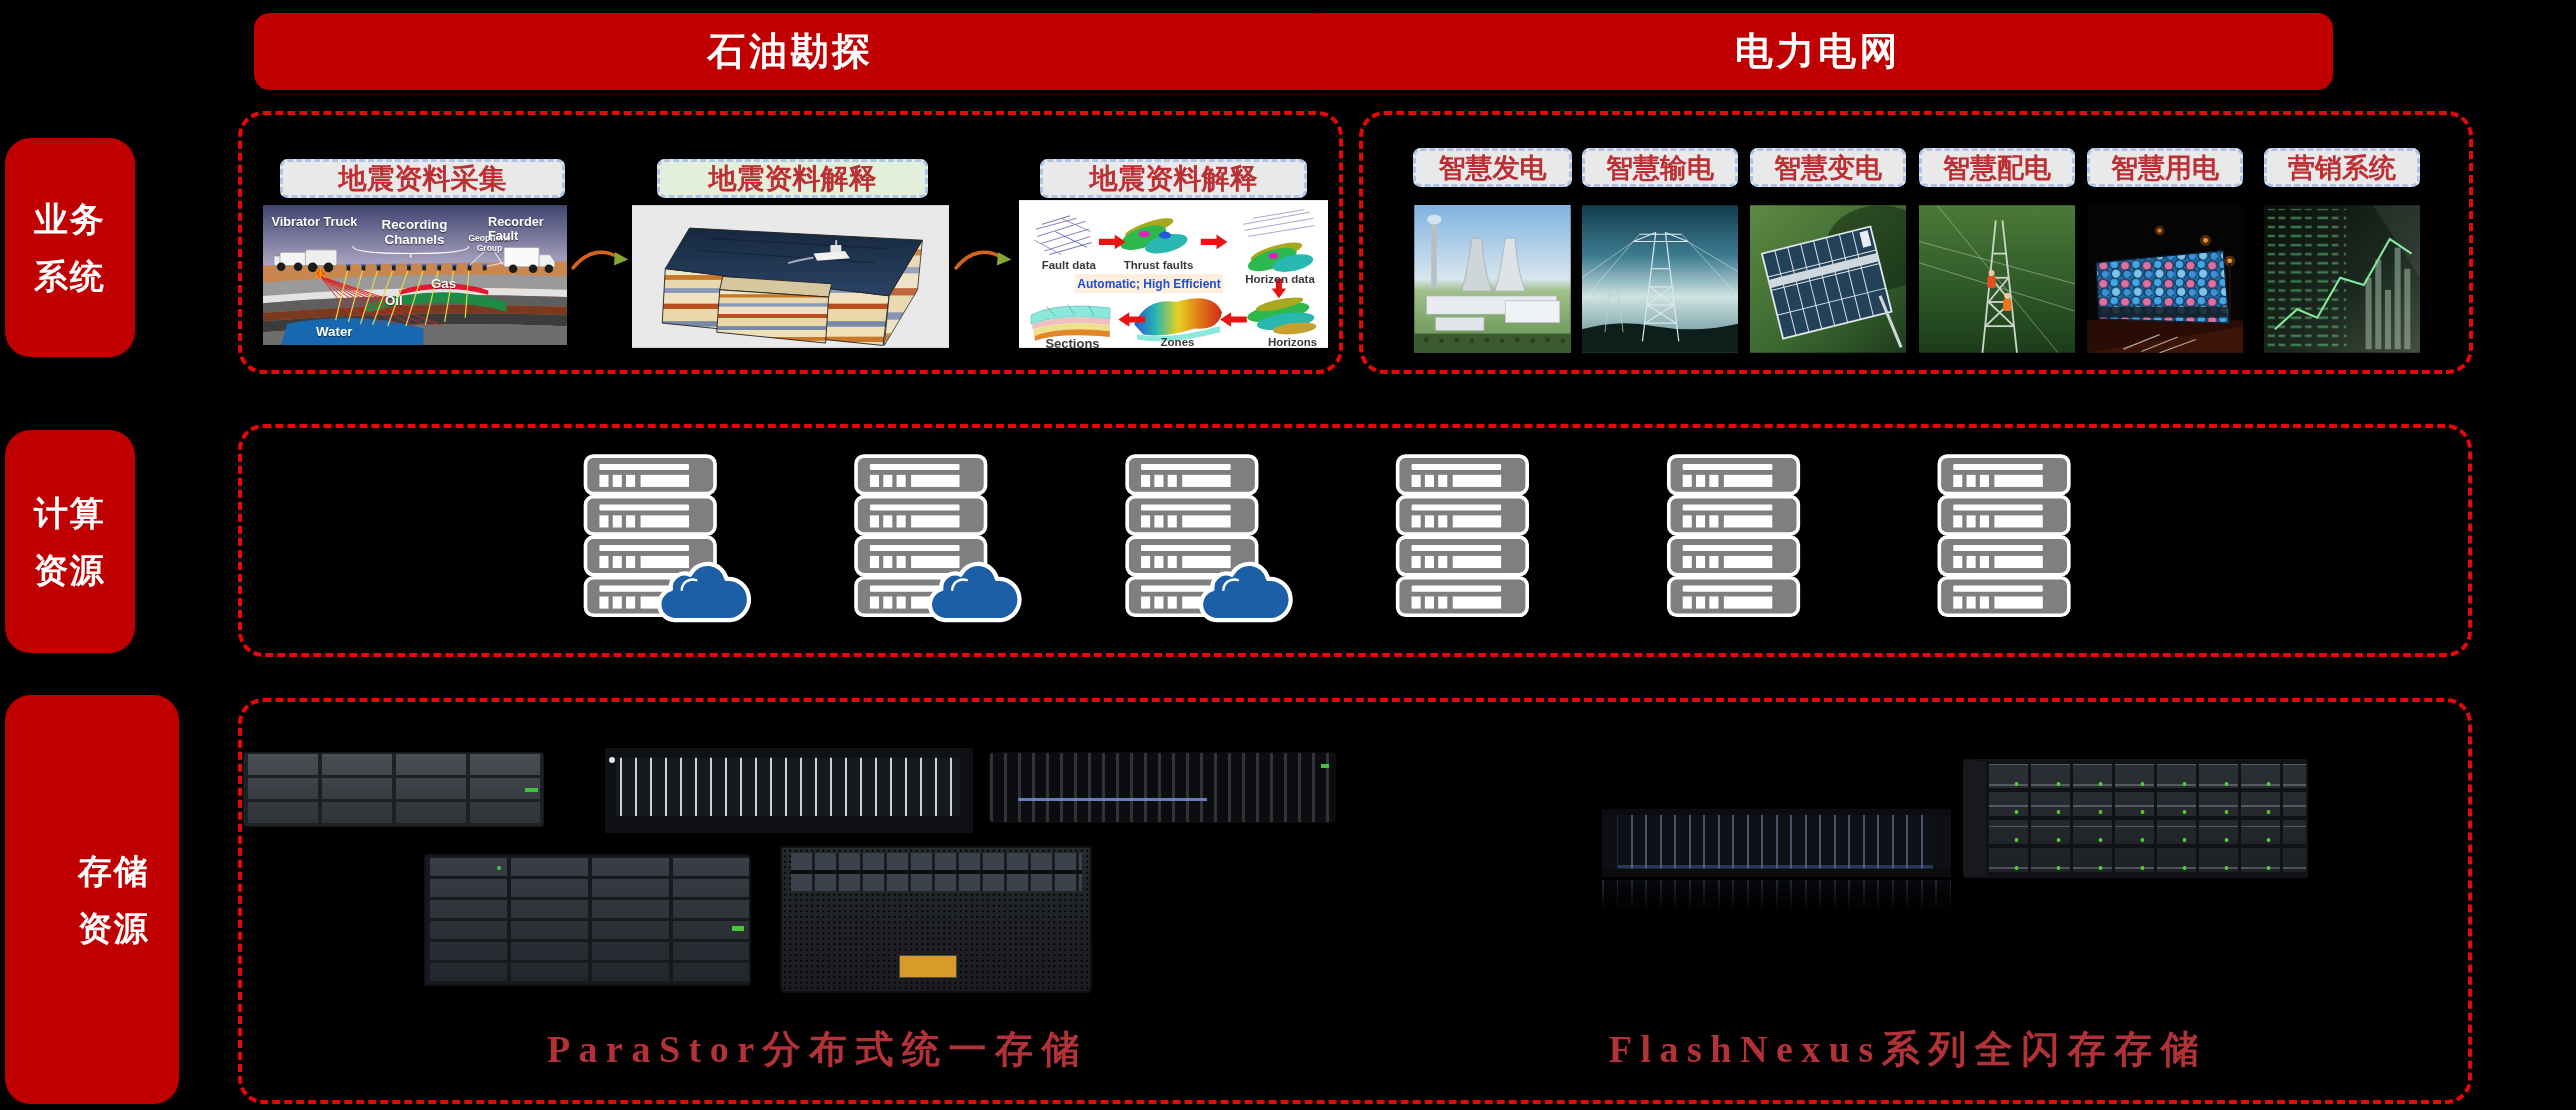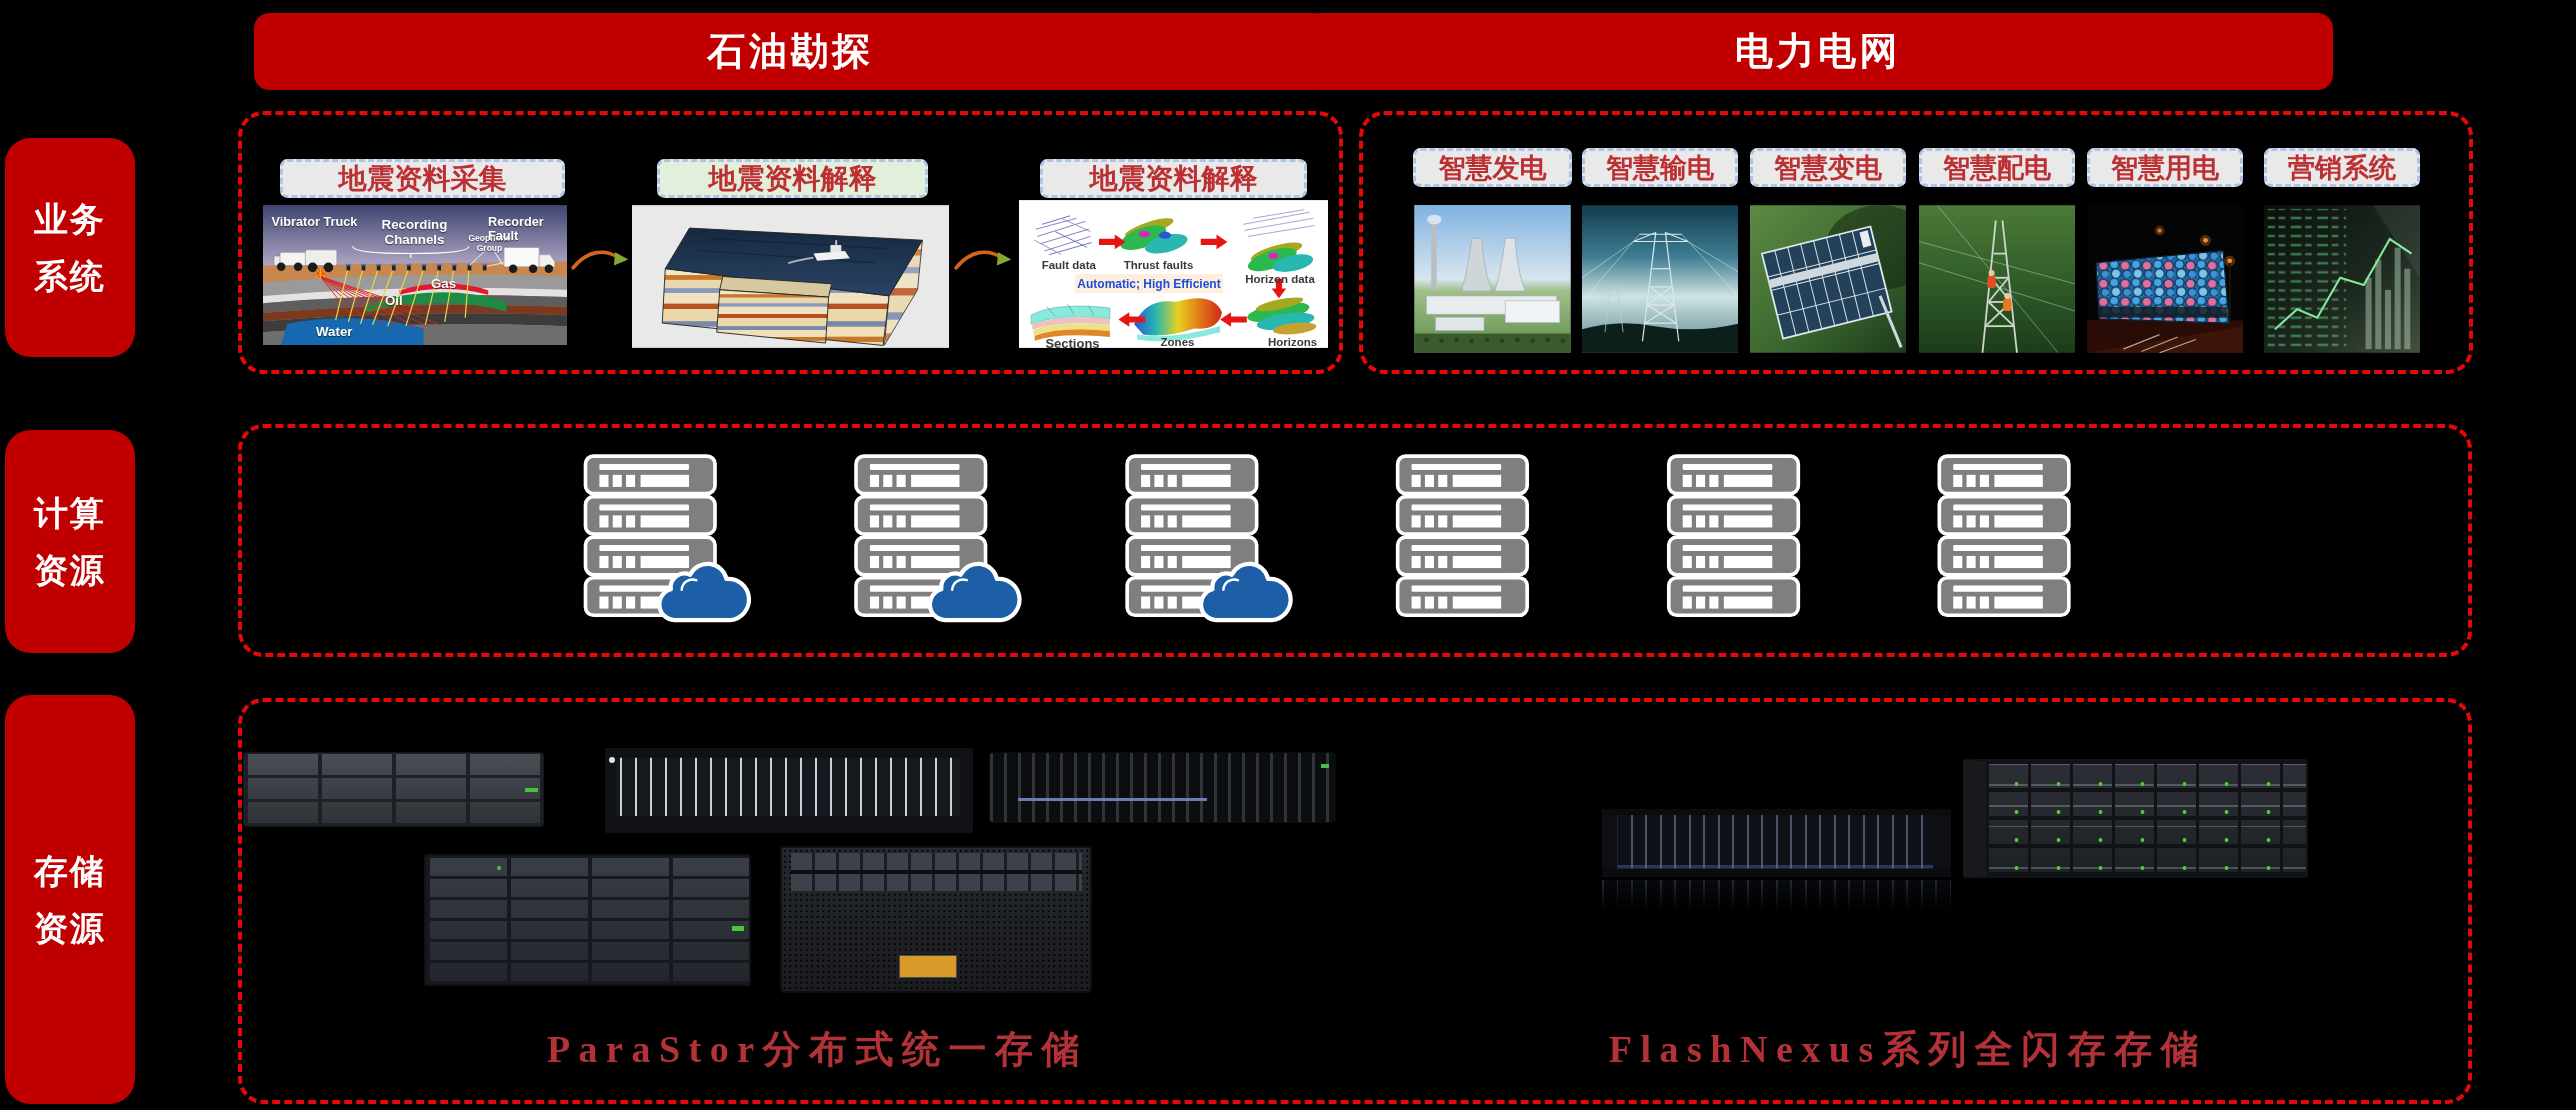--- a/index.html
+++ b/index.html
@@ -13,21 +13,21 @@
           display:flex;align-items:center;justify-content:center;}
   .banner.oil{left:254px;width:1073px;}
   .banner.power{left:1303px;width:1030px;}
 
   
   .side-box{position:absolute;left:4.8px;width:130px;background:#c00000;border-radius:25.4px;
             color:#fff;font-size:34px;font-weight:bold;letter-spacing:1.8px;line-height:1.3;
             display:flex;flex-direction:column;align-items:center;justify-content:center;gap:13px;}
   .side-box.business{top:138px;height:219px;}
   .side-box.compute{top:430px;height:223px;}
-  .side-box.storage{top:695px;height:409px;}
+  .side-box.storage{top:695px;height:409px;padding-left:44px;}
 
   
   .dashed{position:absolute;border:4.2px dashed #e60808;border-radius:25.4px;box-sizing:border-box;}
   .dashed.oil-biz{left:238px;top:111px;width:1105px;height:263px;}
   .dashed.power-biz{left:1359px;top:111px;width:1114px;height:263px;}
   .dashed.compute-row{left:238px;top:424px;width:2234px;height:233px;}
   .dashed.storage-row{left:238px;top:698px;width:2234px;height:406px;}
 
   
   .step-label{position:absolute;top:159px;height:39px;border:3px dashed #aec3e8;border-radius:7.3px;

